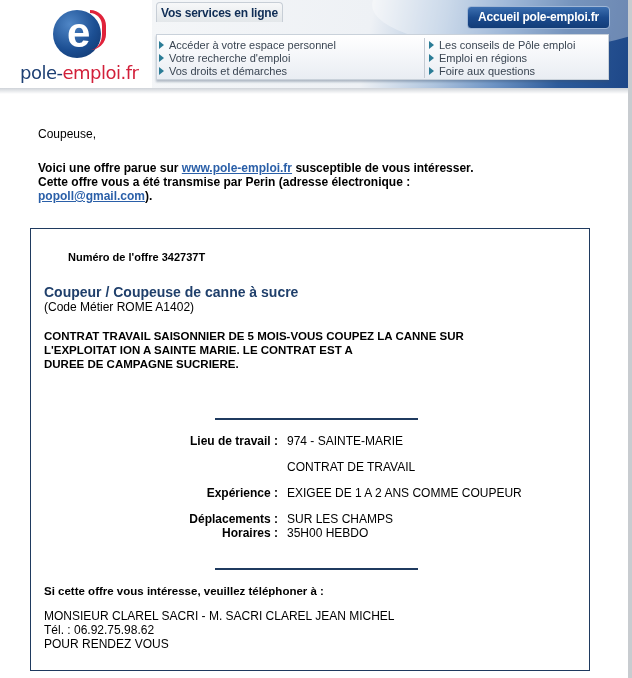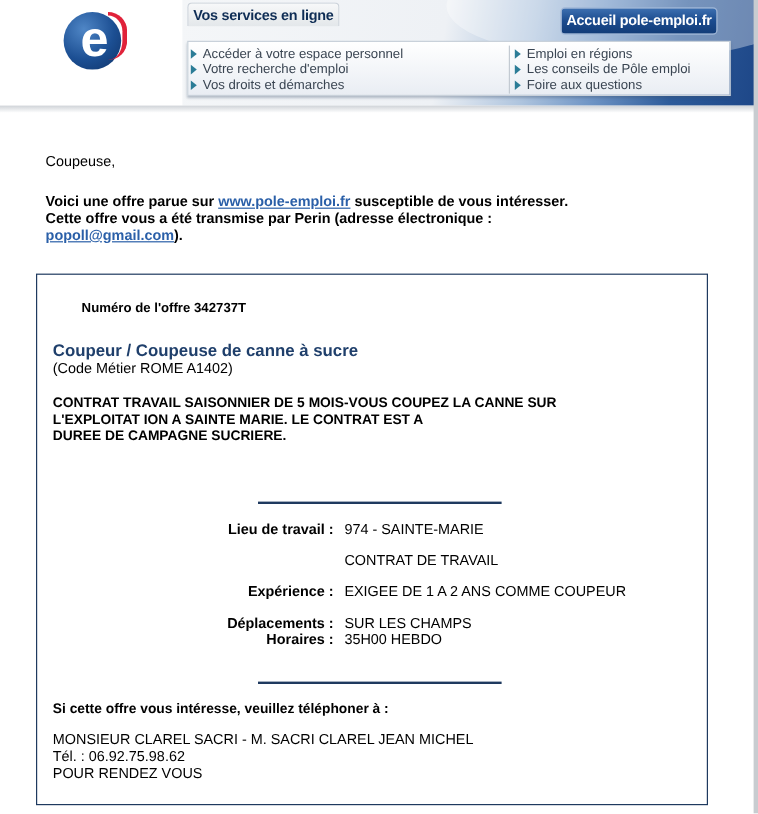--- a/index.html
+++ b/index.html
@@ -30,21 +30,21 @@
     border-radius: 4px 4px 0 0; }
   .tab-services span { display: block; padding: 3px 0 0 4px; font-size: 12px; font-weight: bold; color: #0f2d55; white-space: nowrap; letter-spacing: -0.2px; }
   .links-panel { position: absolute; left: 156px; top: 34px; width: 453px; height: 46px;
     background: linear-gradient(#ffffff, #e9edf3); border: 1px solid #c9d1da; box-shadow: 0 2px 2px rgba(60,80,110,0.35); }
   .links-col { position: absolute; top: 3px; }
   .links-col.left { left: 2px; }
   .links-col.right { left: 267px; border-left: 1px solid #c3cad2; padding-left: 4px; height: 40px; }
   .link-item { display: flex; align-items: center; height: 13px; font-size: 11px; color: #3a4552; white-space: nowrap; cursor: pointer; }
   .link-item .arrow { width: 0; height: 0; border-top: 4px solid transparent; border-bottom: 4px solid transparent;
     border-left: 5px solid #2b7c96; margin-right: 5px; }
-  .btn-accueil { position: absolute; left: 467px; top: 6px; width: 131px; height: 23px;
+  .btn-accueil { position: absolute; left: 467px; top: 6px; width: 143px; height: 23px;
     background: linear-gradient(#3c6fb0, #1b4b8e 50%, #123c78); border: 1px solid #9fb6d6; border-radius: 4px;
     color: #fff; font-size: 12px; font-weight: bold; text-align: center; line-height: 21px; white-space: nowrap; cursor: pointer; letter-spacing: -0.2px; }
   .right-edge { position: absolute; left: 628px; top: 0; width: 4px; height: 678px; background: #c8ccd0; }
 
   
   .greeting { position: absolute; left: 38px; top: 127px; font-size: 12px; }
   .intro { position: absolute; left: 38px; top: 161px; font-size: 12px; font-weight: bold; line-height: 14px; width: 460px; }
   .intro a { color: #2a5fa8; text-decoration: underline; margin-top: 20px; }
 
   
@@ -68,20 +68,21 @@
 
 <div class="header">
   <div class="banner">
       <div class="banner-swoosh"></div>
     </div>
 
   <div class="logo">
     <div class="logo-circle"></div>
     <div class="logo-e">e</div>
     <div class="logo-arc"></div>
+    <div class="logo-text"><span>pole-</span><span class="red">emploi.fr</span></div>
   </div>
 
   <div class="tab-services">
       <span>Vos services en ligne</span>
     </div>
 
   <div class="links-panel">
     <div class="links-col left">
       <div class="link-item">
           <span class="arrow"></span>
@@ -92,25 +93,25 @@
           <span>Votre recherche d'emploi</span>
         </div>
       <div class="link-item">
           <span class="arrow"></span>
           <span>Vos droits et démarches</span>
         </div>
     </div>
     <div class="links-col right">
       <div class="link-item">
           <span class="arrow"></span>
-          <span>Emploi en régions</span>
+          <span>Les conseils de Pôle emploi</span>
         </div>
       <div class="link-item">
           <span class="arrow"></span>
-          <span>Les conseils de Pôle emploi</span>
+          <span>Emploi en régions</span>
         </div>
       <div class="link-item">
           <span class="arrow"></span>
           <span>Foire aux questions</span>
         </div>
     </div>
   </div>
 
   <div class="btn-accueil">Accueil pole-emploi.fr</div>
 </div>

